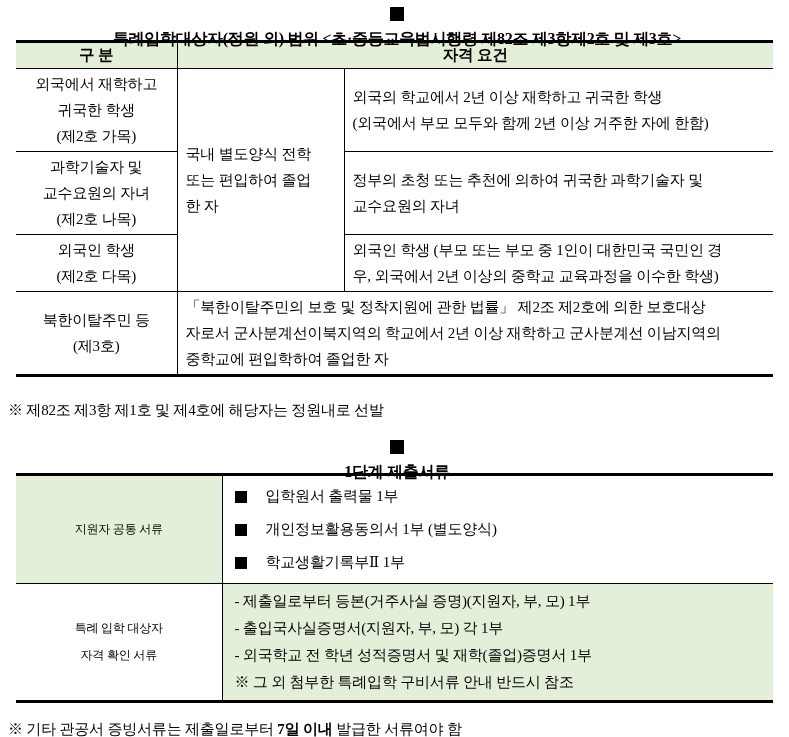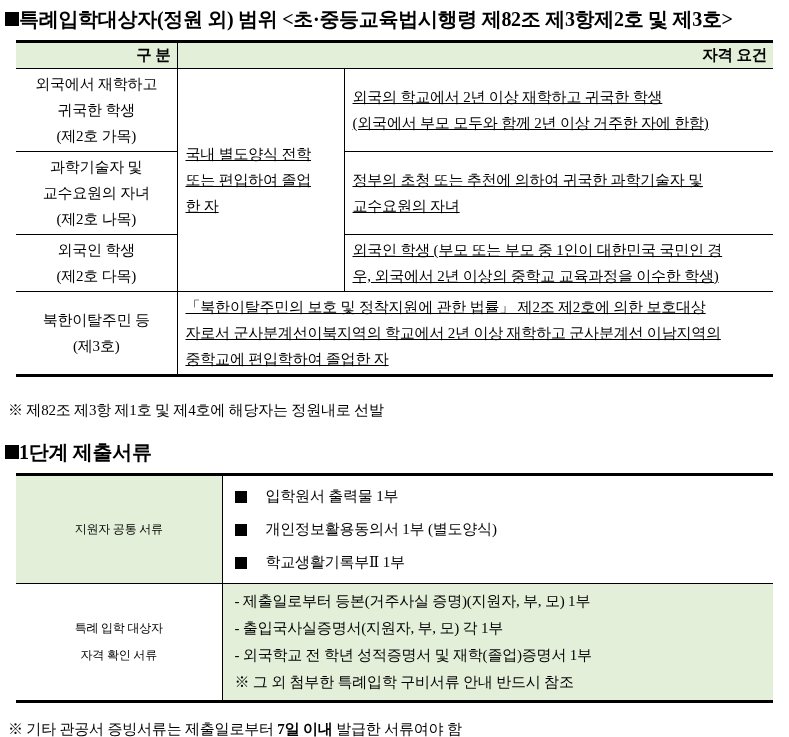--- a/index.html
+++ b/index.html
@@ -5,50 +5,50 @@
   :root { --green:#e3efd9; --ink:#000000; }
   html,body{margin:0;padding:0;background:#ffffff;}
   body{
     width:789px;height:737px;overflow:hidden;color:var(--ink);
     font-family:"Liberation Serif","DejaVu Serif",serif;
   }
   .doc{width:789px;}
 
   
   .sec-title{
-    display:flex;align-items:center;
+    display:flex;align-items:center;gap:8px;
     padding-left:5px;margin-top:7px;height:24px;
-    font-weight:bold;font-size:20px;letter-spacing:-0.3px;white-space:nowrap;
+    font-weight:bold;font-size:16px;letter-spacing:-0.3px;white-space:nowrap;flex-direction:column;
   }
   .blacksq{display:inline-block;width:14px;height:14px;background:var(--ink);flex:0 0 auto;}
 
   
   table{
     border-collapse:collapse;table-layout:fixed;
     margin-left:16px;width:757px;
     border-top:3px solid var(--ink);border-bottom:3px solid var(--ink);
   }
   td{
     border:1px solid var(--ink);
     font-size:15px;padding:2px 6px;vertical-align:middle;
     letter-spacing:-0.2px;
   }
   tr > td:first-child{border-left:0;}
   tr > td:last-child{border-right:0;}
   .green{background:var(--green);}
 
   .t1{margin-top:9px;}
-  .t1 .hd{font-weight:bold;text-align:right;font-size:15.5px;}
+  .t1 .hd{font-weight:bold;text-align:center;font-size:15.5px;}
   .rh{height:24px;}
   .r1{height:80px;}
   .r2{height:79px;}
   .r3{height:50px;}
   .r4{height:79px;}
   .cat{text-align:center;white-space:pre-line;line-height:26px;}
-  .req{white-space:pre-line;line-height:26px;padding-left:8px;text-decoration:underline;}
+  .req{white-space:pre-line;line-height:26px;padding-left:8px;}
 
   .footnote{margin:24px 0 0 8px;font-size:15px;letter-spacing:-0.2px;}
 
   .title2{margin-top:20px;}
 
   .t2{margin-top:9px;}
   .s1{height:102px;}
   .s2{height:112px;}
   .label{
     text-align:center;font-weight:normal;font-size:12px;

